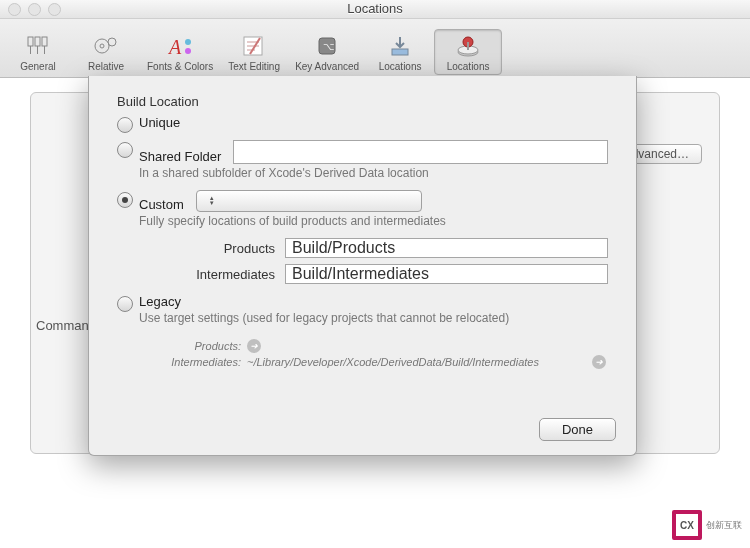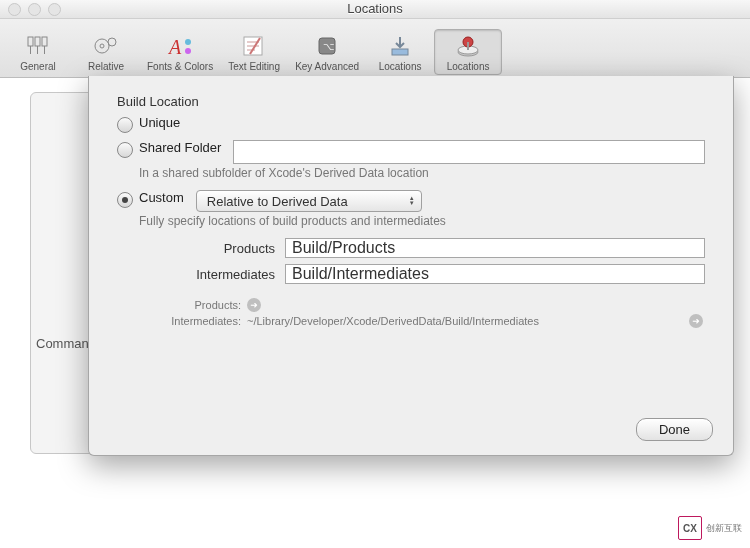--- a/index.html
+++ b/index.html
@@ -127,52 +127,52 @@
     background: linear-gradient(#ffffff, #e9e9e9);
     border: 1px solid #aaa;
     border-radius: 4px;
     padding: 2px 12px;
     font-size: 12px;
     color: #555;
   }
   .bg-corner-text {
     position: absolute;
     left: 36px;
-    top: 260px;
+    top: 242px;
     font-size: 13px;
     color: #555;
   }
 
   
   .sheet {
     position: absolute;
     left: 88px;
     top: 76px;
-    width: 646px;
+    width: 549px;
     height: 380px;
     background: #efefef;
     border: 1px solid #a6a6a6;
     border-top: none;
     box-shadow: 0 10px 30px rgba(0,0,0,.35);
     border-radius: 0 0 6px 6px;
     padding: 18px 28px 14px 28px;
     box-sizing: border-box;
   }
   .sheet-heading {
     font-size: 13px;
     color: #333;
     margin-bottom: 6px;
   }
   .option-block {
     padding-left: 22px;
     margin-bottom: 10px;
   }
   .radio-row {
     display: flex;
-    align-items: flex-start;
+    align-items: flex-end;
     gap: 6px;
     position: relative;
     margin-left: -22px;
     padding-left: 22px;
   }
   .radio {
     width: 14px; height: 14px;
     border-radius: 50%;
     border: 1px solid #888;
     background: linear-gradient(#fafafa, #d7d7d7);
@@ -256,20 +256,21 @@
     margin-top: 14px;
     font-size: 11px;
     color: #777;
   }
   .paths-row {
     display: grid;
     grid-template-columns: 124px 1fr 16px;
     column-gap: 6px;
     align-items: center;
     margin-bottom: 2px;
+    font-style: italic;
   }
   .paths-label {
     text-align: right;
   }
   .paths-arrow {
     width: 14px; height: 14px;
     border-radius: 50%;
     background: #bfbfbf;
     color: #fff;
     font-size: 9px;
@@ -278,41 +279,41 @@
     justify-content: center;
   }
   .sheet-footer {
     position: absolute;
     right: 20px;
     bottom: 14px;
   }
   .done-btn {
     background: linear-gradient(#ffffff, #e3e3e3);
     border: 1px solid #9a9a9a;
-    border-radius: 10px;
+    border-radius: 5px;
     padding: 3px 22px;
     font-size: 13px;
     color: #222;
     box-shadow: 0 1px 0 #fff inset;
   }
 
   
   .watermark {
     position: absolute;
     right: 8px;
     bottom: 8px;
     font-size: 9px;
     color: #777;
     display: flex;
     align-items: center;
     gap: 4px;
   }
   .watermark .wm-icon {
     width: 22px; height: 22px;
-    border: 1px solid #be185d;
+    border: 4px solid #be185d;
     border-radius: 2px;
     display: flex;
     align-items: center;
     justify-content: center;
     font-weight: bold;
     font-size: 10px;
     color: #555;
     background: #fff;
   }
 </style>
@@ -434,37 +435,43 @@
         <input class="shared-input" type="text" value="" style="">
       </div>
       <div class="option-desc">In a shared subfolder of Xcode's Derived Data location</div>
     </div>
 
     <div class="option-block">
       <div class="radio-row">
         <span class="radio selected"></span>
         <span class="radio-label">Custom</span>
         <span class="popup">
-          <span>Relative to Derived Data</span>
           <span class="arrows">
               <span>▲</span>
               <span>▼</span>
             </span>
         </span>
       </div>
       <div class="option-desc">Fully specify locations of build products and intermediates</div>
 
       <div class="fields-grid">
         <div class="field-label">Products</div>
         <input class="text-input" type="text" value="Build/Products" style="">
         <div class="field-label">Intermediates</div>
         <input class="text-input" type="text" value="Build/Intermediates" style="">
       </div>
     </div>
 
+    <div class="option-block">
+      <div class="radio-row">
+        <span class="radio"></span>
+        <span class="radio-label">Legacy</span>
+      </div>
+      <div class="option-desc">Use target settings (used for legacy projects that cannot be relocated)</div>
+    </div>
 
     <div class="paths">
       <div class="paths-row">
         <span class="paths-label">Products:</span>
         <span class="paths-arrow">➜</span>
       </div>
       <div class="paths-row">
         <span class="paths-label">Intermediates:</span>
         <span>~/Library/Developer/Xcode/DerivedData/Build/Intermediates</span>
         <span class="paths-arrow">➜</span>

